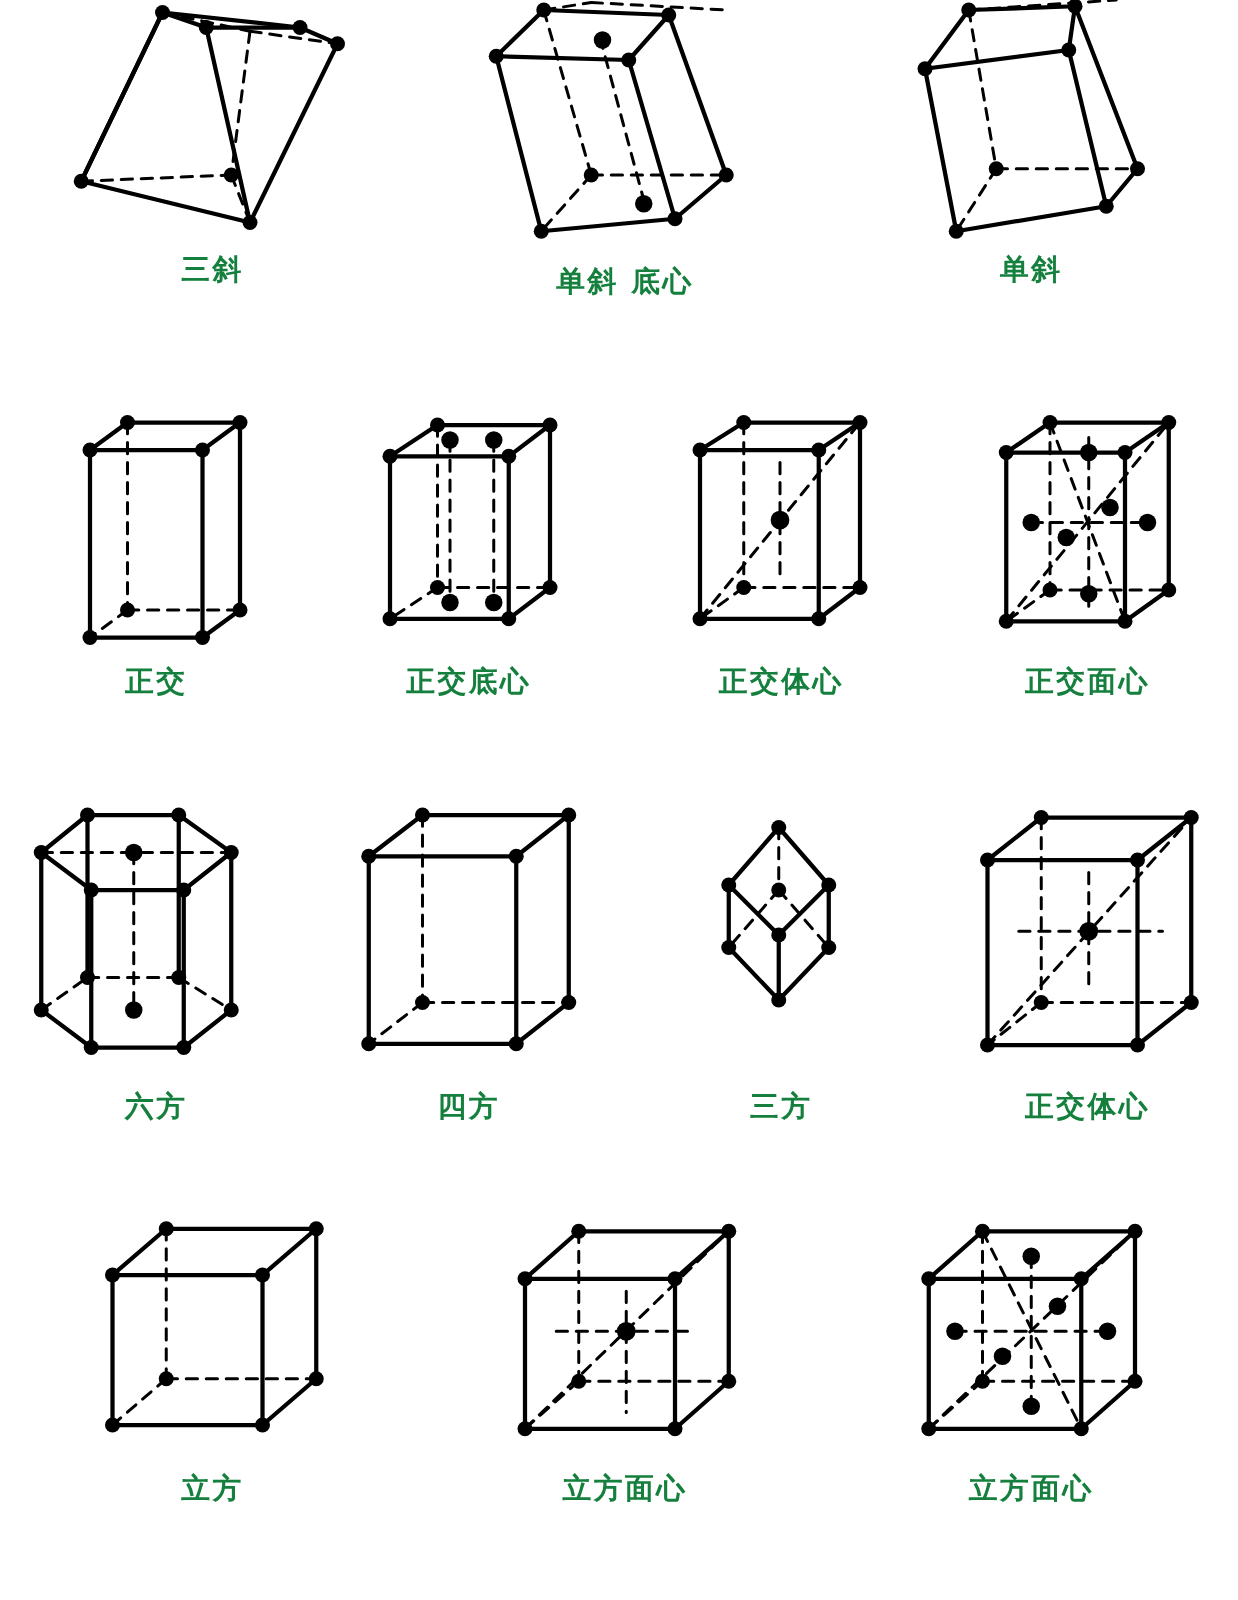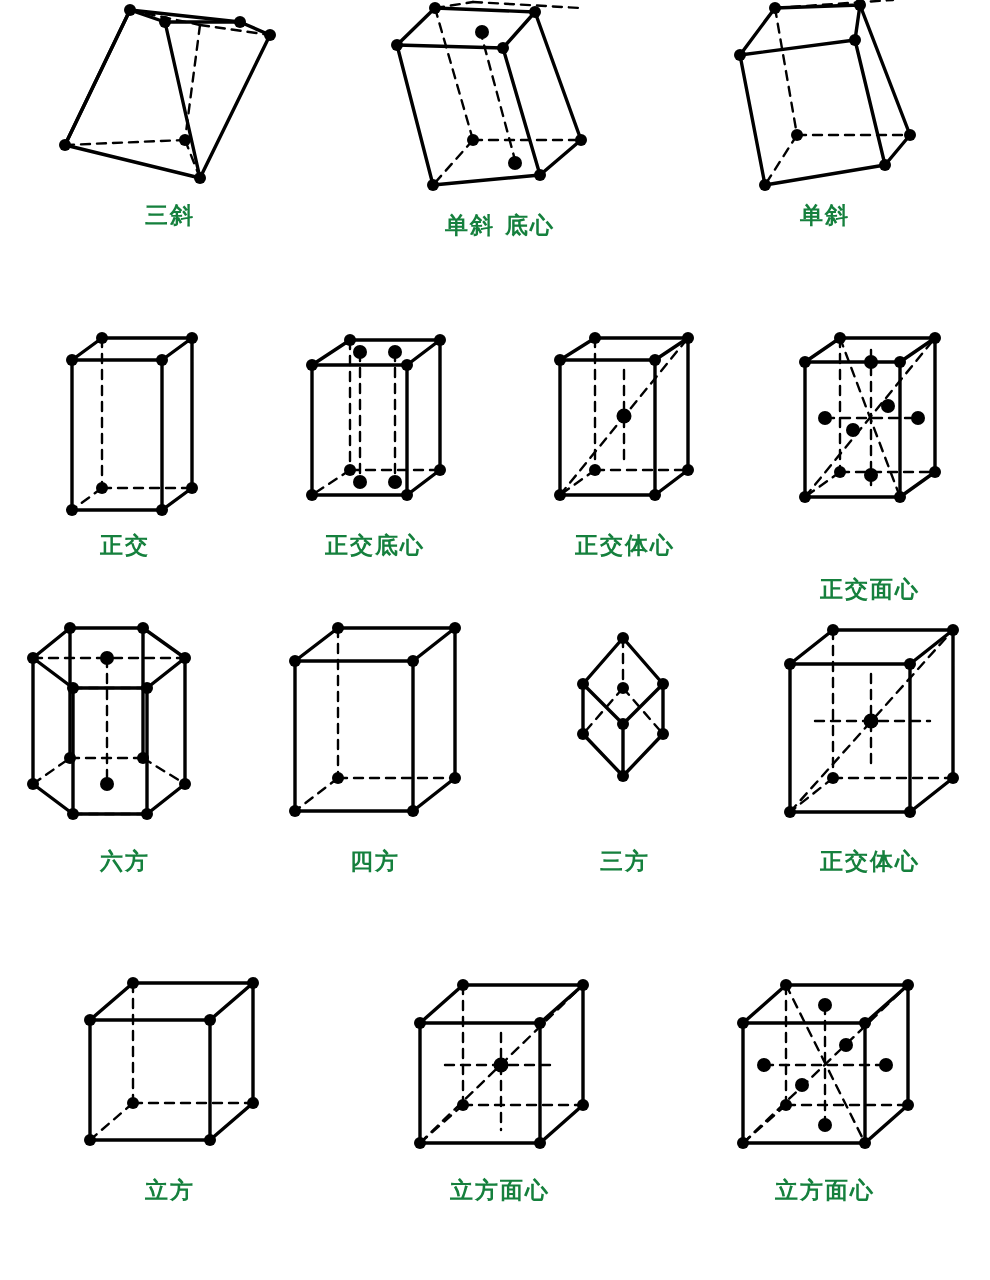--- a/index.html
+++ b/index.html
@@ -42,21 +42,21 @@
     font-size: 23px;
     font-weight: 700;
     letter-spacing: 2px;
     color: #15803d;
     white-space: nowrap;
     text-align: center;
   }
   
   #row1 { top: 0px; }
   #row2 { top: 330px; }
-  #row3 { top: 616px; }
+  #row3 { top: 640px; }
   #row4 { top: 975px; }
 </style>
 </head>
 <body>
 
 <div id="sheet">
 
   <div class="row" id="row1">
 
     <div class="cell" style="width:340px;">
@@ -242,21 +242,21 @@
           <circle cx="20" cy="165" r="6"></circle>
           <circle cx="115" cy="165" r="6"></circle>
           <circle cx="55" cy="140" r="6"></circle>
           <circle cx="148" cy="140" r="6"></circle>
           <circle cx="84" cy="86" r="7.5"></circle>
         </g>
       </svg>
       <div class="caption">正交体心</div>
     </div>
 
-    <div class="cell" style="width:240px;gap:44px;">
+    <div class="cell" style="width:240px;">
       <svg class="fig" width="175" height="200" viewBox="0 0 175 200">
         <g fill="none" stroke="#000" stroke-width="3.4" stroke-linecap="round" stroke-linejoin="round">
           <rect x="22" y="32" width="95" height="135"></rect>
           <polyline points="22,32 57,8 152,8 152,142 117,167"></polyline>
           <line x1="117" y1="32" x2="152" y2="8"></line>
           <g stroke-dasharray="9 7" stroke-width="2.4">
             <line x1="57" y1="8" x2="57" y2="142"></line>
             <line x1="57" y1="142" x2="152" y2="142"></line>
             <line x1="57" y1="142" x2="22" y2="167"></line>
             <line x1="22" y1="167" x2="152" y2="8"></line>

